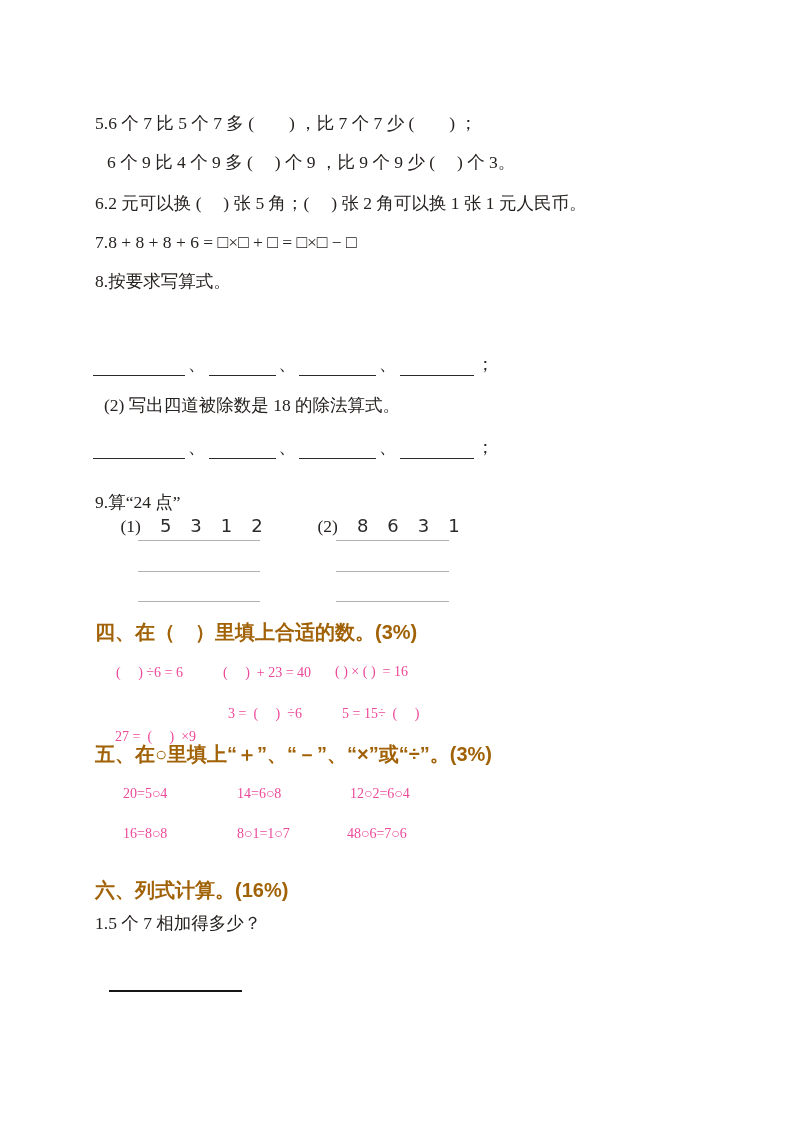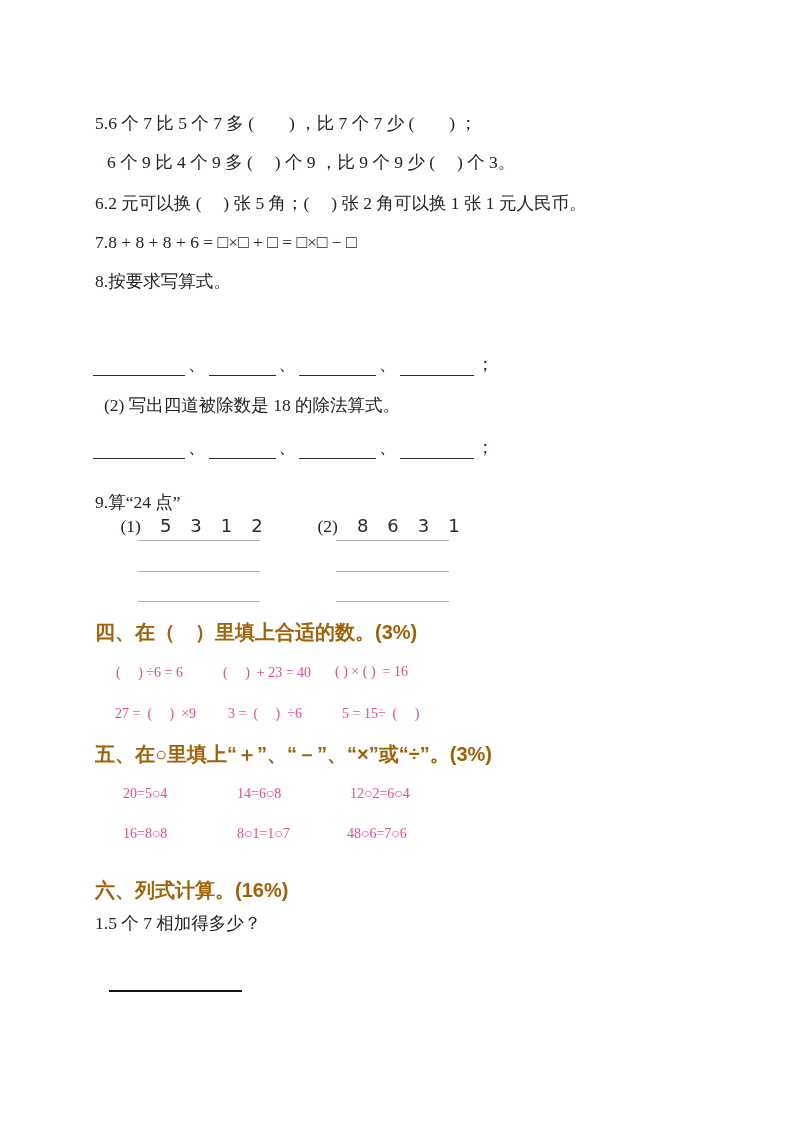--- a/index.html
+++ b/index.html
@@ -129,21 +129,21 @@
   <div class="rule" style="left:138px; top:571px; width:122px;"></div>
   <div class="rule" style="left:138px; top:601px; width:122px;"></div>
   <div class="rule" style="left:336px; top:540px; width:113px;"></div>
   <div class="rule" style="left:336px; top:571px; width:113px;"></div>
   <div class="rule" style="left:336px; top:601px; width:113px;"></div>
 
   <div class="h" style="left:95px; top:620px;">四、在（　）里填上合适的数。(3%)</div>
   <div class="eq" style="left:116px; top:664px;">(　 ) ÷6 = 6</div>
   <div class="eq" style="left:223px; top:664px;">(　 )  + 23 = 40</div>
   <div class="eq" style="left:335px; top:664px;">( ) × ( )  = 16</div>
-  <div class="eq" style="left:115px; top:705px;">27 =  (　 )  ×9</div>
+  <div class="eq" style="left:115px; top:728px;">27 =  (　 )  ×9</div>
   <div class="eq" style="left:228px; top:705px;text-align:center;">3 =  (　 )  ÷6</div>
   <div class="eq" style="left:342px; top:705px;">5 = 15÷  (　 )</div>
 
   <div class="h" style="left:95px; top:742px;">五、在○里填上“＋”、“－”、“×”或“÷”。(3%)</div>
   <div class="eq" style="left:123px; top:786px;">20=5○4</div>
   <div class="eq" style="left:237px; top:786px;">14=6○8</div>
   <div class="eq" style="left:350px; top:786px;">12○2=6○4</div>
   <div class="eq" style="left:123px; top:826px;">16=8○8</div>
   <div class="eq" style="left:237px; top:826px;">8○1=1○7</div>
   <div class="eq" style="left:347px; top:826px;">48○6=7○6</div>

